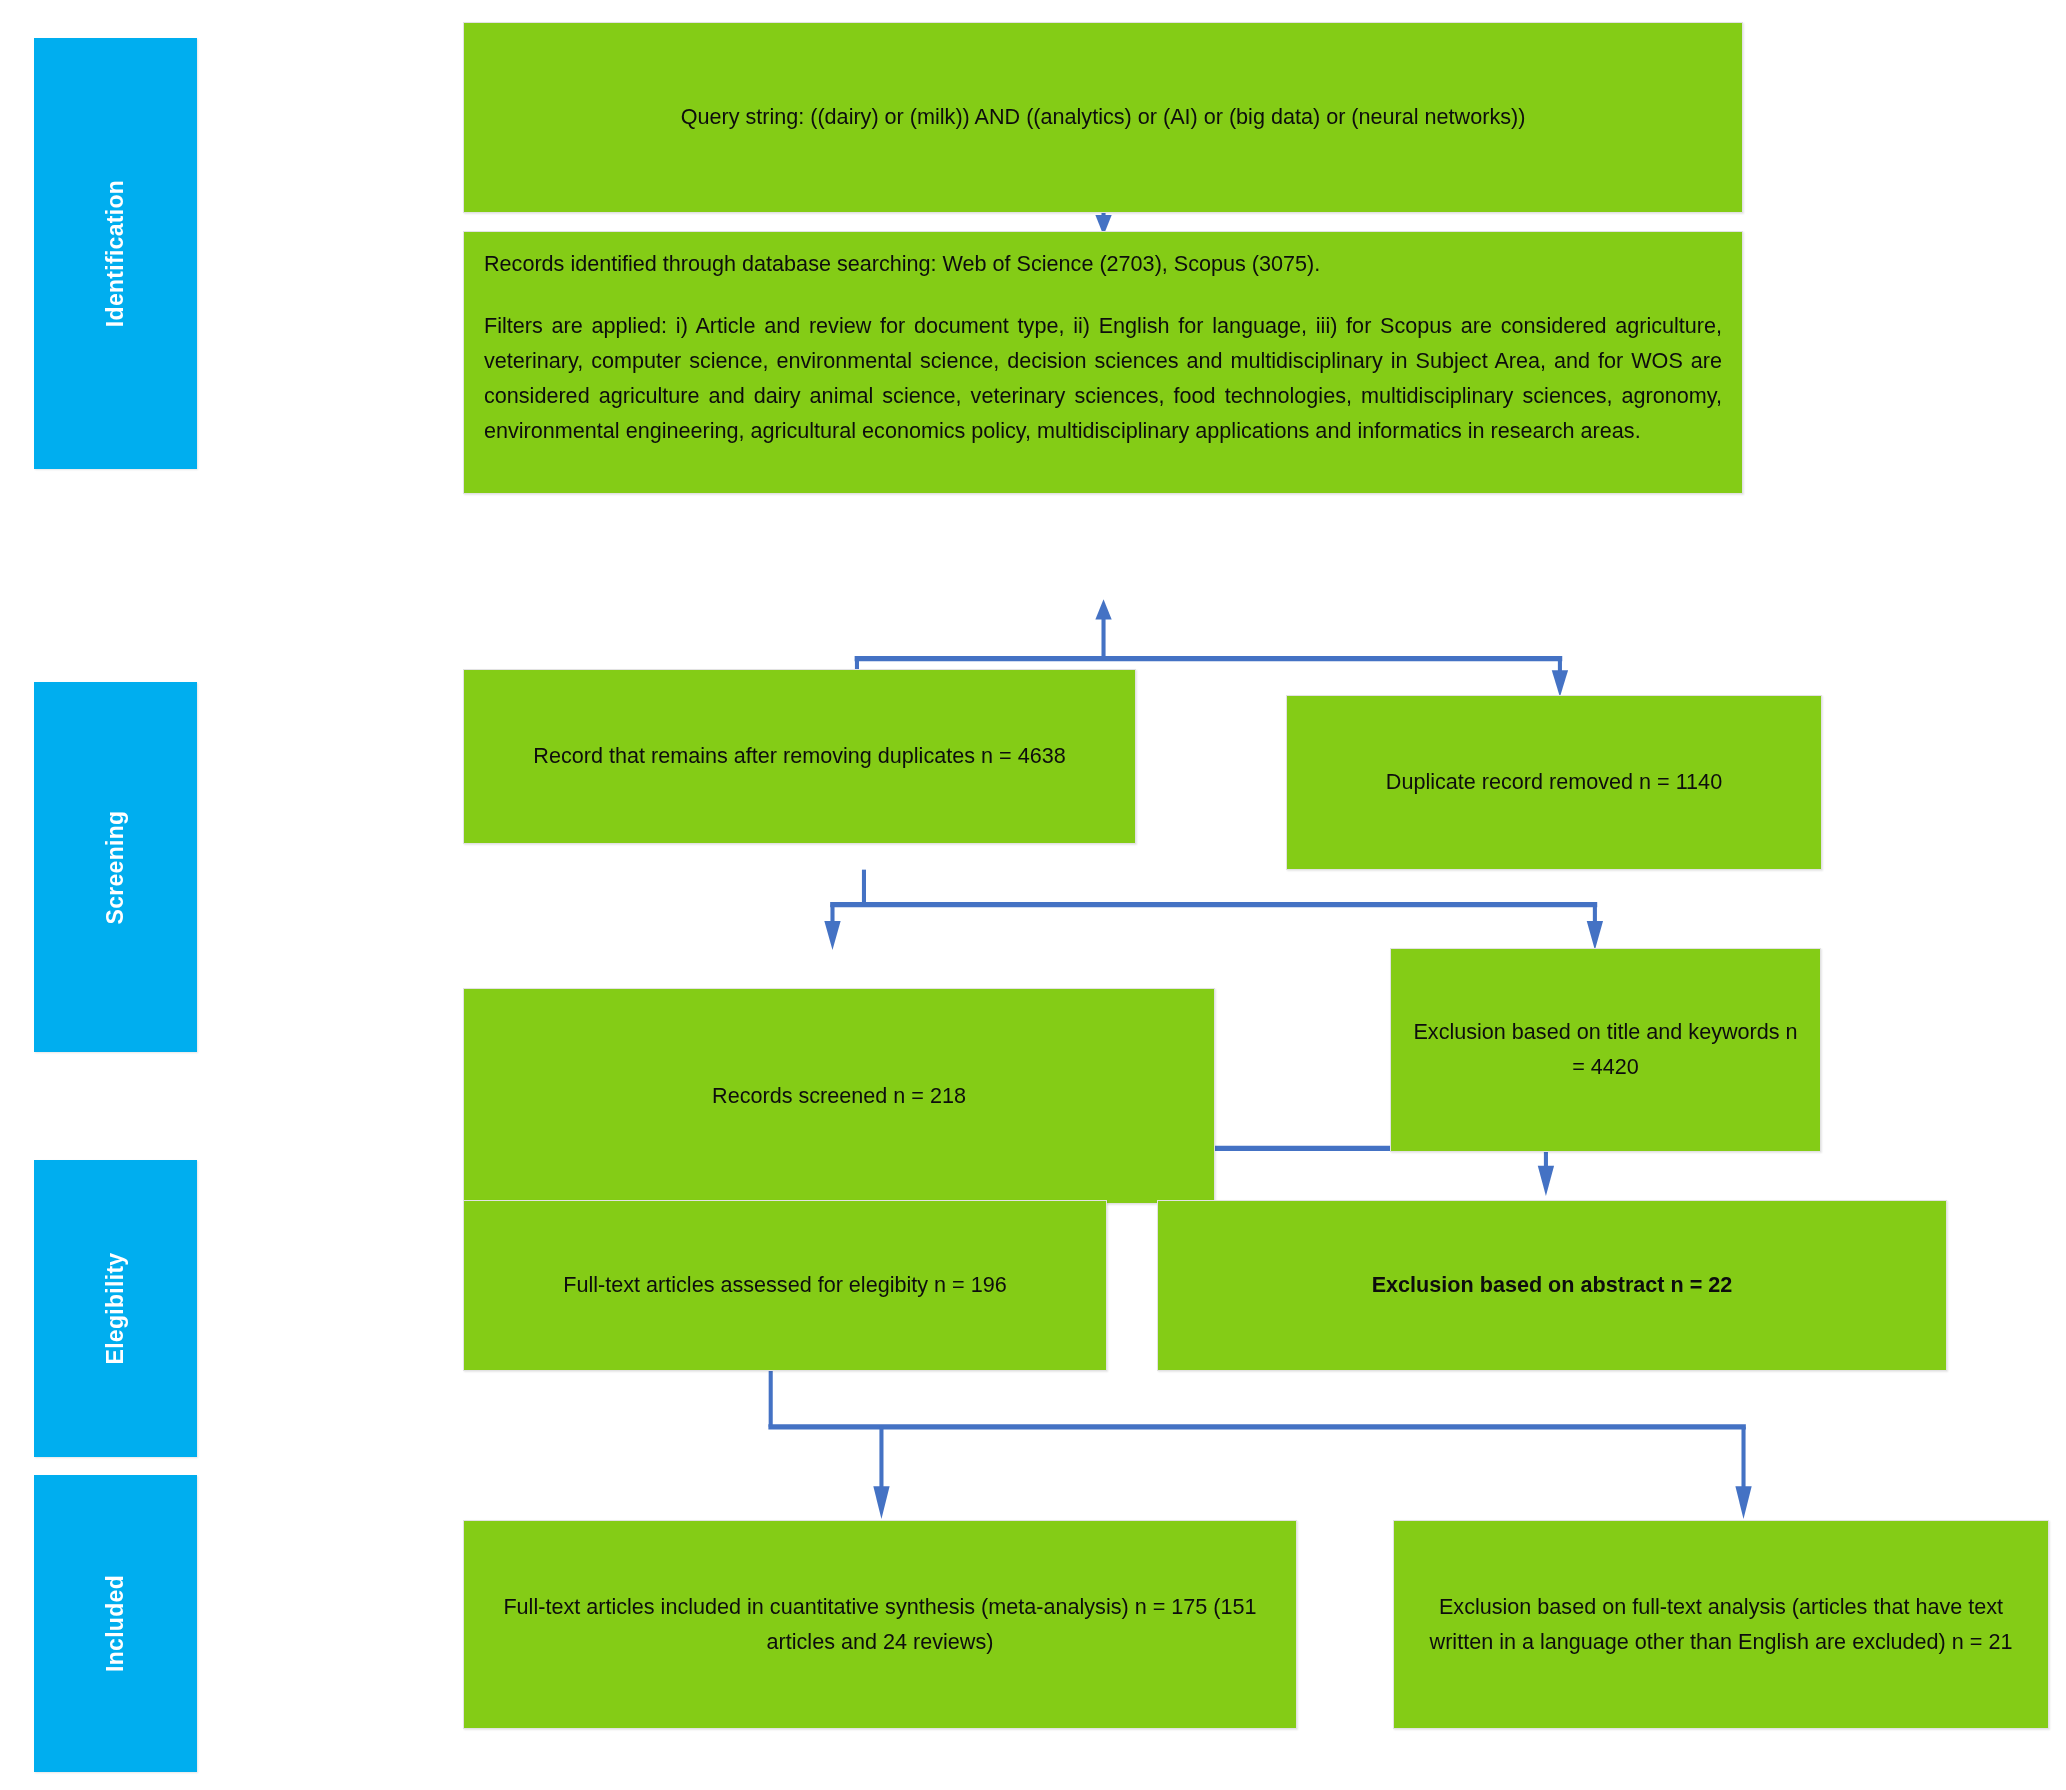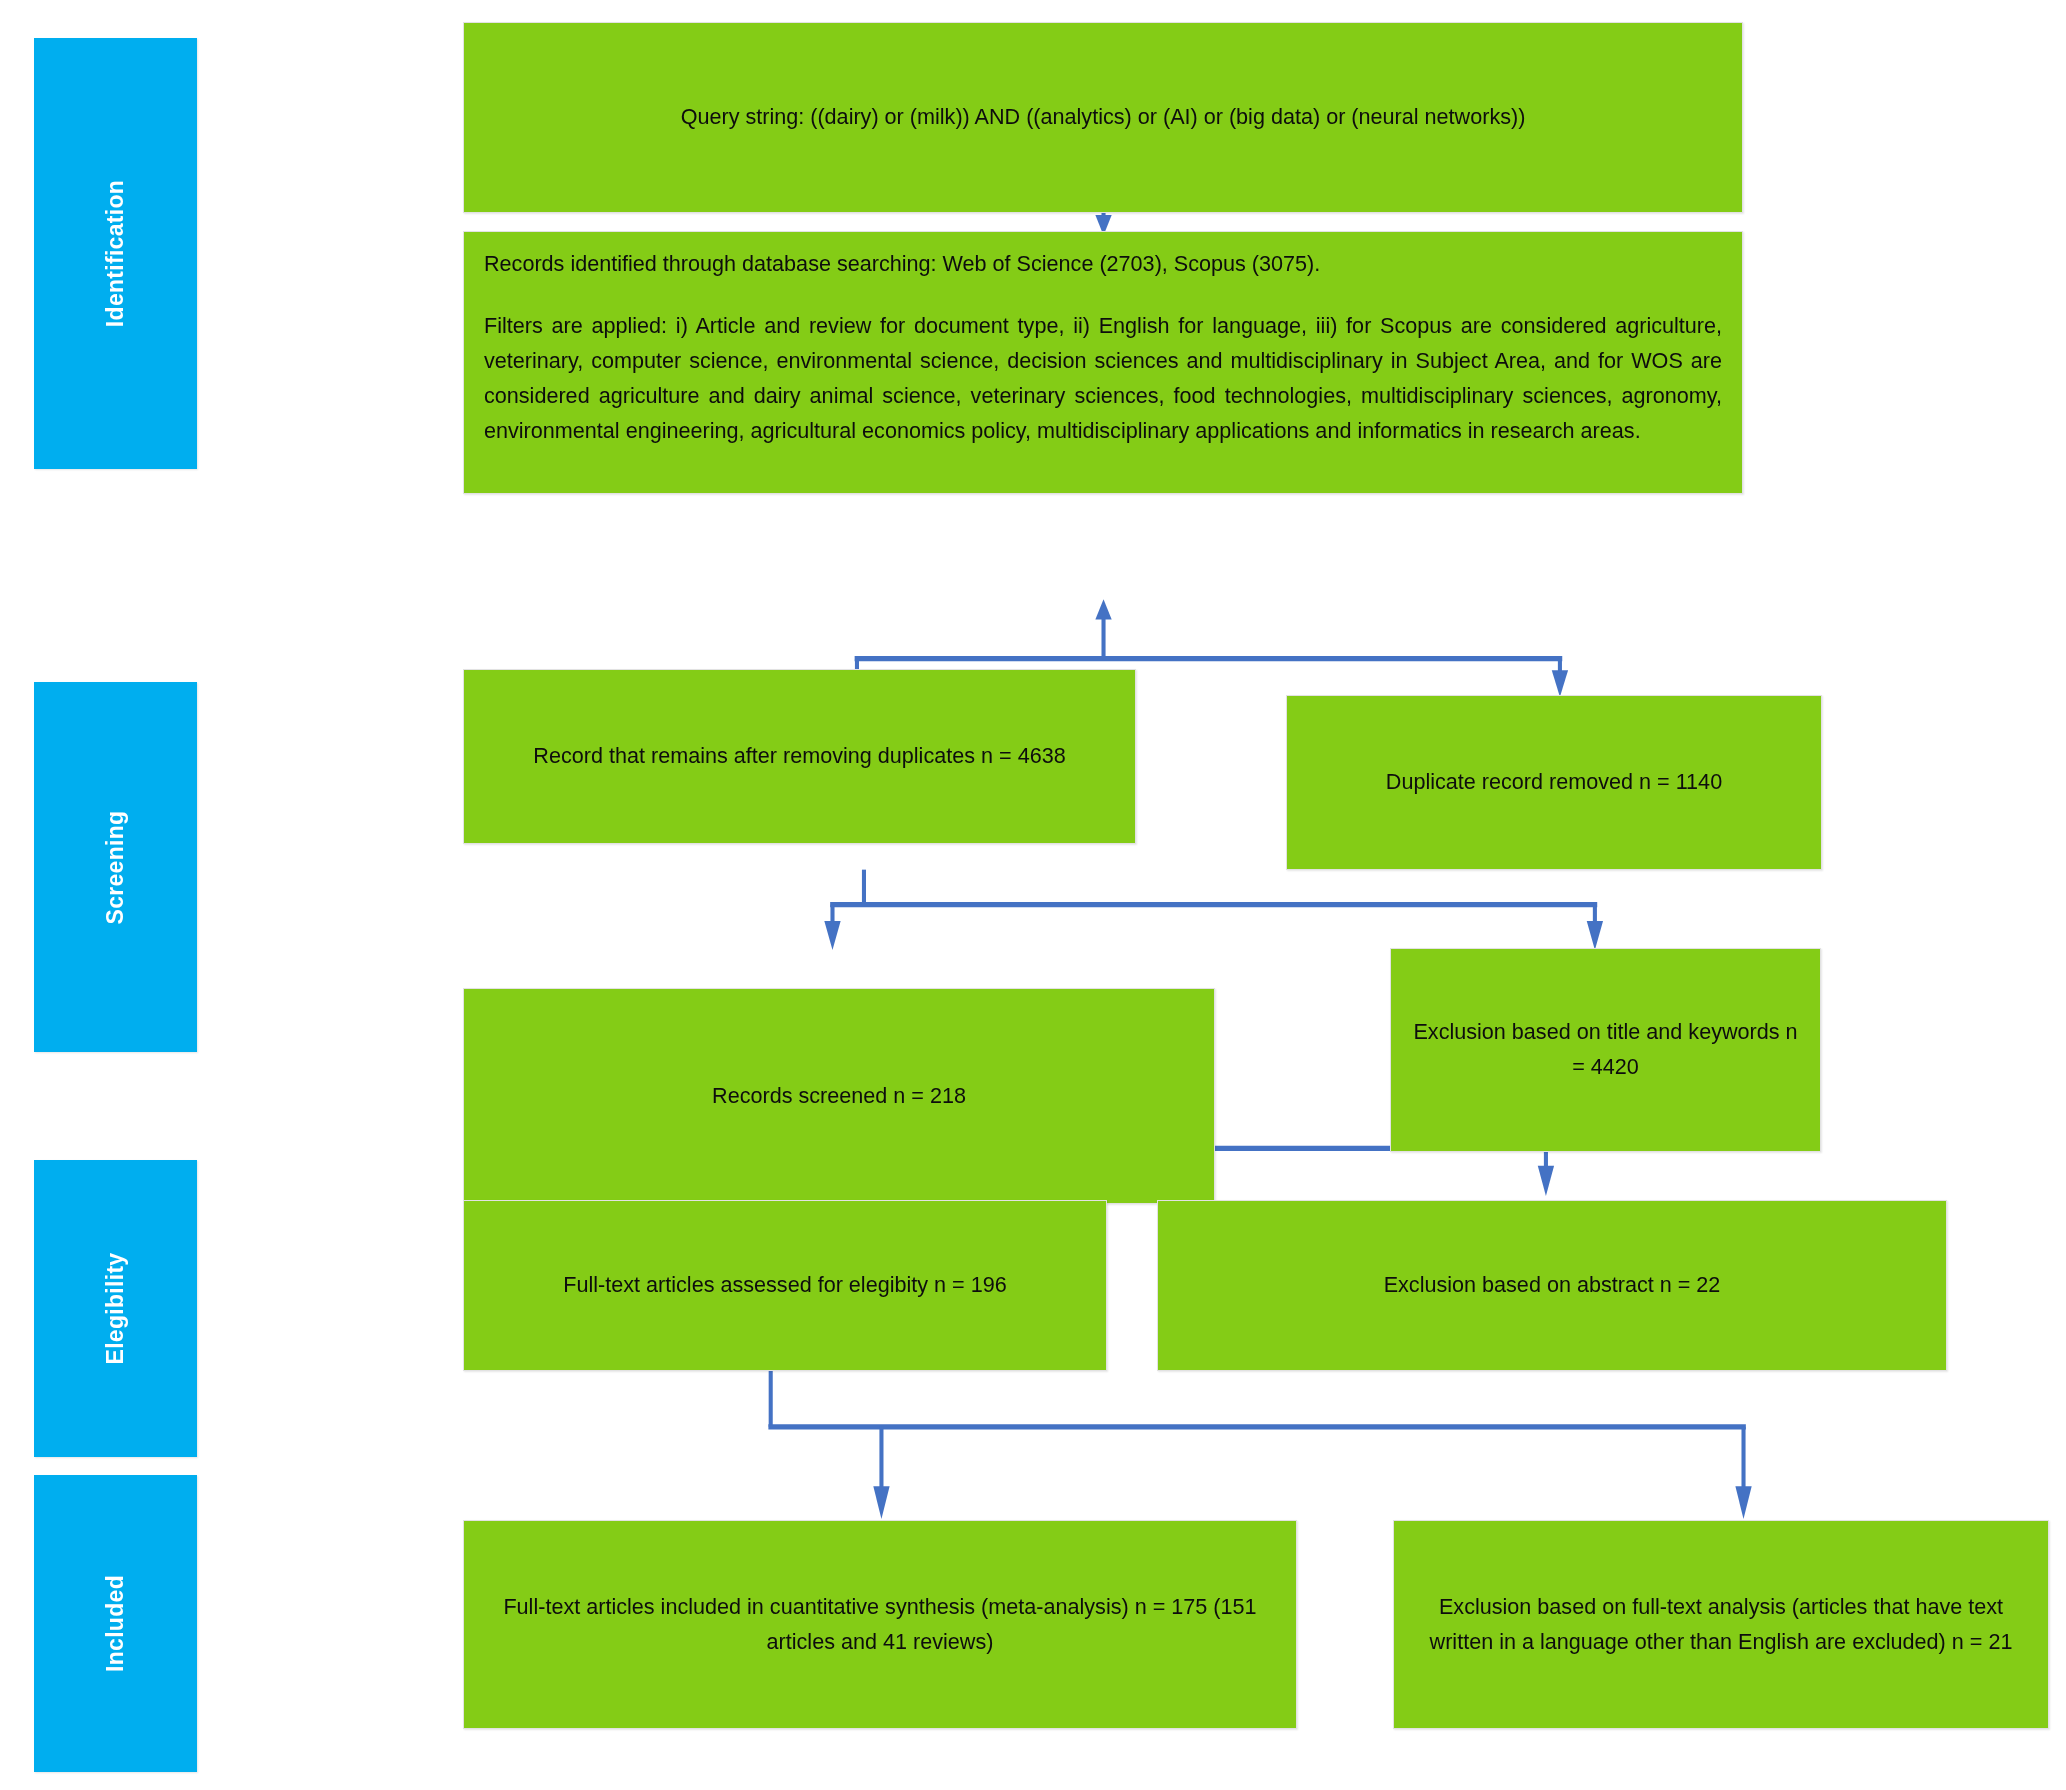--- a/index.html
+++ b/index.html
@@ -171,26 +171,26 @@
   </div>
 
   <div class="flow-box" style="left:1390px; top:948px; width:431px; height:204px;">
     <div class="box-text align-center box-pad-wide">Exclusion based on title and keywords n = 4420</div>
   </div>
 
   <div class="flow-box" style="left:463px; top:1200px; width:644px; height:171px;">
     <div class="box-text align-center box-pad-wide">Full-text articles assessed for elegibity n = 196</div>
   </div>
 
-  <div class="flow-box" style="left:1157px; top:1200px; width:790px; height:171px;">
+  <div class="flow-box" style="left:1157px; top:1200px; width:790px; height:171px;font-weight:bold;">
     <div class="box-text align-center box-pad-wide">Exclusion based on abstract n = 22</div>
   </div>
 
   <div class="flow-box" style="left:463px; top:1520px; width:834px; height:209px;">
-    <div class="box-text align-center box-pad-wide">Full-text articles included in cuantitative synthesis (meta-analysis) n = 175 (151 articles and 41 reviews)</div>
+    <div class="box-text align-center box-pad-wide">Full-text articles included in cuantitative synthesis (meta-analysis) n = 175 (151 articles and 24 reviews)</div>
   </div>
 
   <div class="flow-box" style="left:1393px; top:1520px; width:656px; height:209px;">
     <div class="box-text align-center box-pad-wide">Exclusion based on full-text analysis (articles that have text written in a language other than English are excluded) n = 21</div>
   </div>
 
 </div>
 
 
 </body></html>

